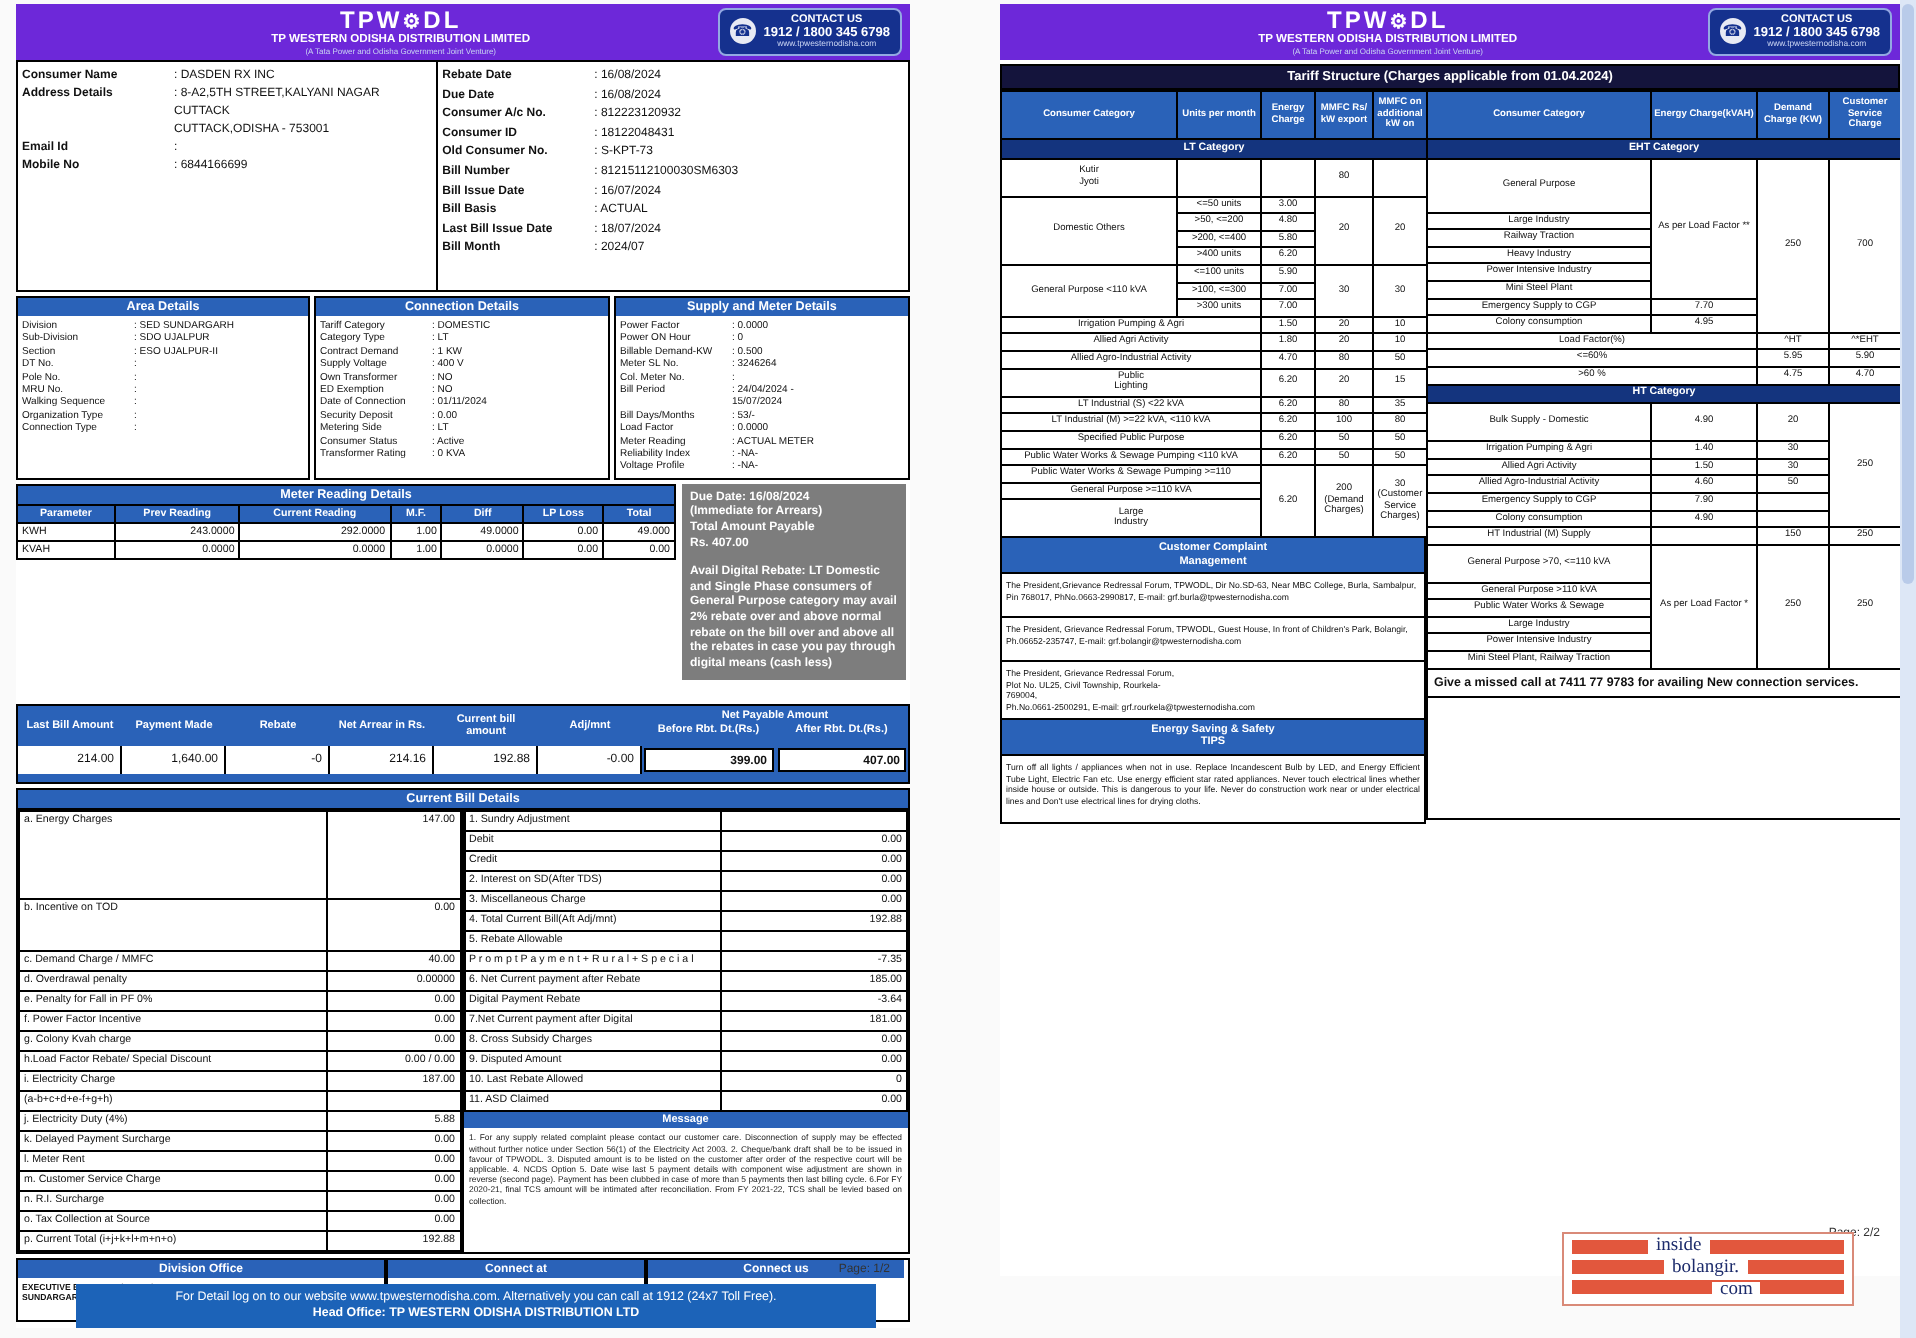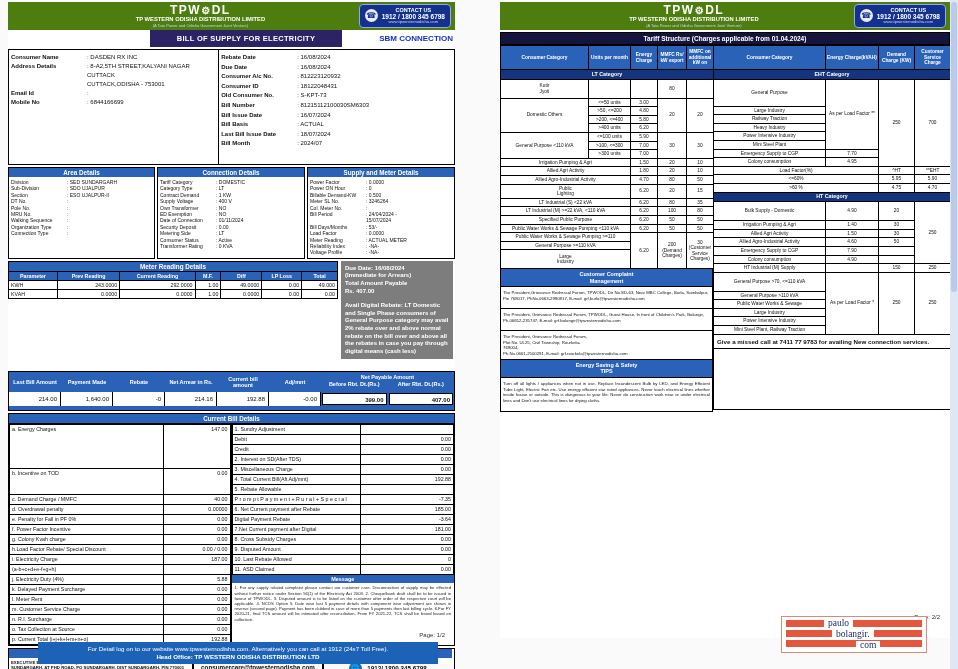--- a/index.html
+++ b/index.html
@@ -2,21 +2,21 @@
 <html><head>
 <meta charset="utf-8">
 <style>
   html,body{margin:0;padding:0;}
   body{width:958px;height:669px;background:#fafafa;font-family:"Liberation Sans",sans-serif;color:#111;position:relative;overflow:hidden;}
   .page{position:absolute;background:#fff;}
   #p1{left:8px;top:2px;width:447px;height:662px;}
   #p2{left:500px;top:2px;width:450px;height:636px;}
 
   
-  .hdr{height:28px;background:#4d7c0f;display:flex;align-items:center;justify-content:space-between;padding:0 4px;box-sizing:border-box;}
+  .hdr{height:28px;background:#6d28d9;display:flex;align-items:center;justify-content:space-between;padding:0 4px;box-sizing:border-box;}
   .hdr-left{width:30px;}
   .hdr-logo{text-align:center;color:#fff;line-height:1;}
   .t1{font-size:12px;font-weight:bold;letter-spacing:1.5px;}
   .t1 .gear{font-size:10px;}
   .t2{font-size:5.8px;font-weight:bold;margin-top:1px;}
   .t3{font-size:4px;color:#c9d4f2;margin-top:1px;}
   .contact{border:1px solid #93a9e2;background:#15318e;border-radius:4px;padding:2px 5px;display:flex;gap:4px;align-items:center;color:#fff;}
   .c-icon{width:13px;height:13px;border-radius:50%;background:#e8eaf4;color:#15318e;font-size:8px;display:flex;align-items:center;justify-content:center;}
   .c-txt{text-align:center;line-height:1.15;}
   .c-l1{font-size:5.5px;font-weight:bold;}
@@ -142,24 +142,20 @@
     <div class="contact">
       <div class="c-icon">☎</div>
       <div class="c-txt">
         <div class="c-l1">CONTACT US</div>
         <div class="c-l2">1912 / 1800 345 6798</div>
         <div class="c-l3">www.tpwesternodisha.com</div>
       </div>
     </div>
   </div>
 
-  <div class="titlebar">
-    <div class="billtitle">BILL OF SUPPLY FOR ELECTRICITY</div>
-    <div class="sbm">SBM CONNECTION</div>
-  </div>
 
   <div class="consumer">
     <div class="cl">
         <div class="kv-row">
           <span class="kv-l">Consumer Name</span>
           <span class="kv-v">: DASDEN RX INC</span>
         </div>
         <div class="kv-row">
           <span class="kv-l"></span>
           <span class="kv-v"></span>
@@ -940,21 +936,21 @@
   </div>
 
   <div class="pageno" style="top:612px;">Page: 2/2</div>
 </div>
 
 <div class="stamp">
   <div class="stripe"></div>
   <div class="stripe"></div>
   <div class="stripe"></div>
   <div class="stamp-text">
-    <span class="st1">paulo</span>
+    <span class="st1">inside</span>
     <span class="st2">bolangir.</span>
     <span class="st3">com</span>
   </div>
 </div>
 
 <div class="scroll">
   <div class="thumb"></div>
 </div>
 
 </body></html>

